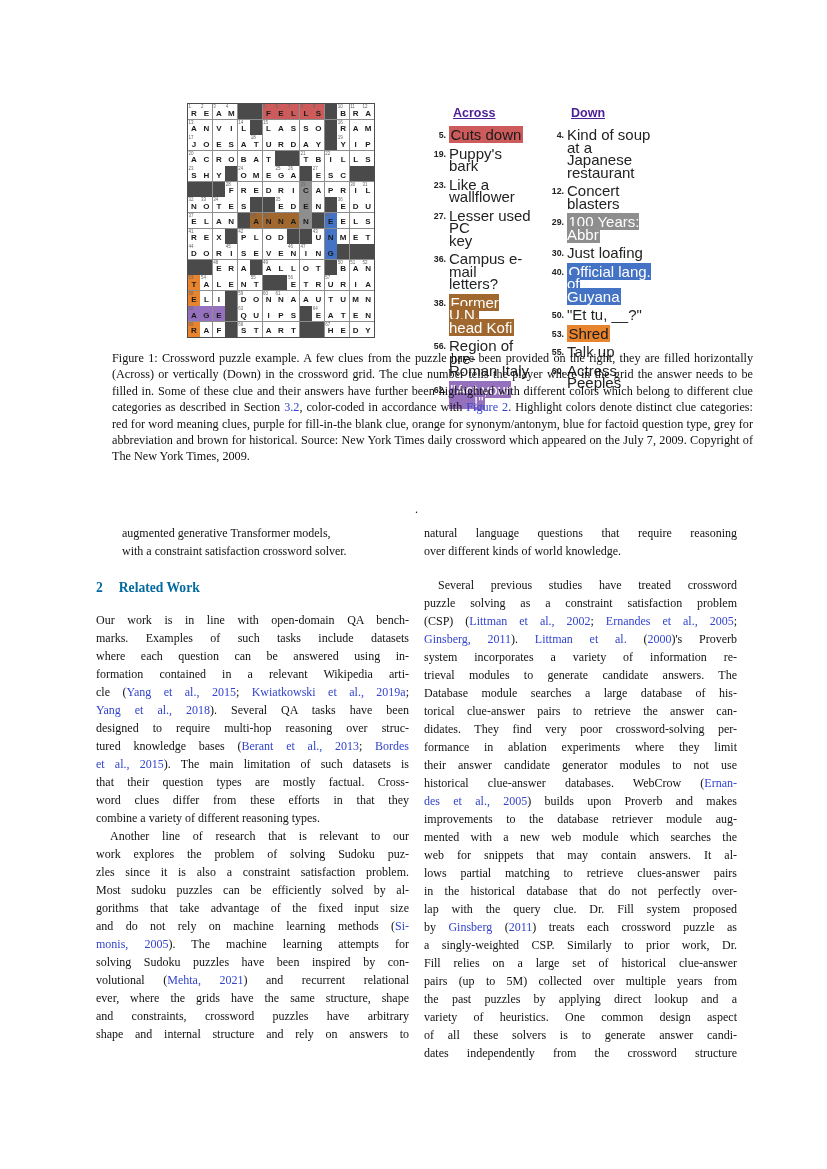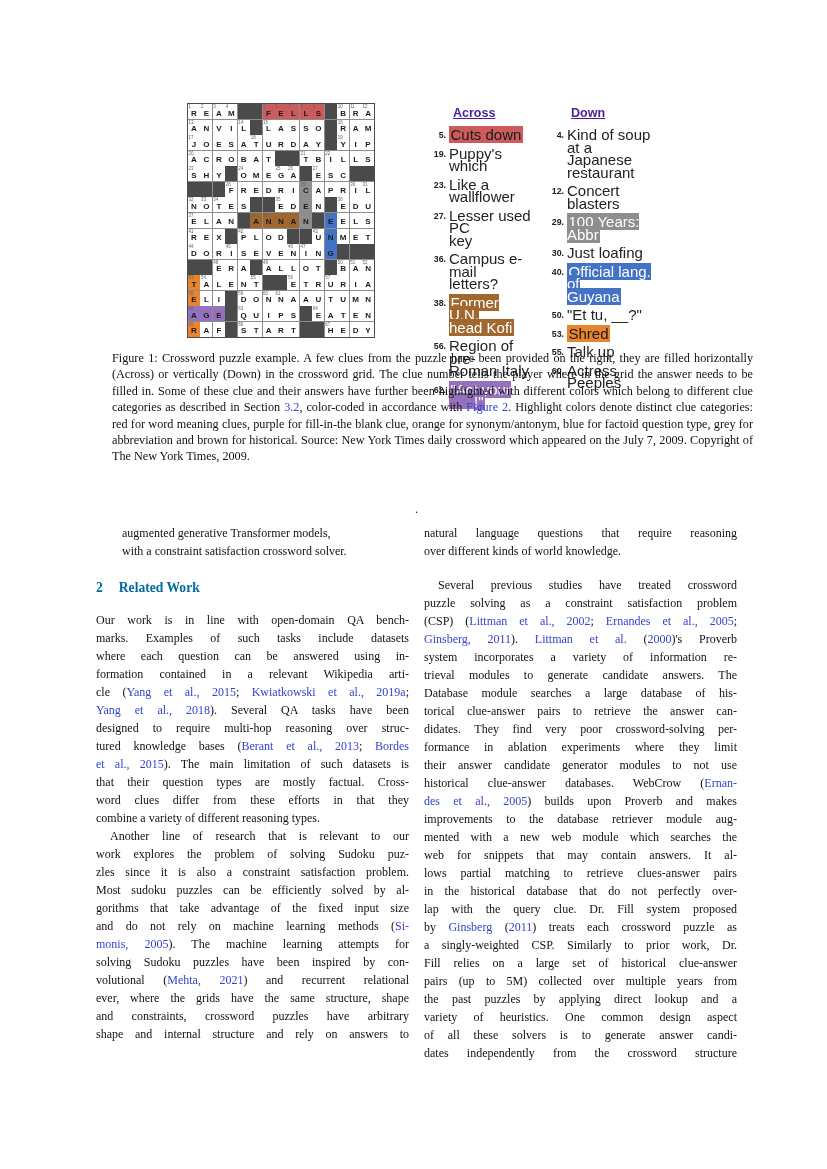--- a/index.html
+++ b/index.html
@@ -731,21 +731,21 @@
   <div class="clues">
     <div class="clue-col across">
       <div class="clue-header">Across</div>
       <div>
           <div class="clue">
             <span class="cnum2">5.</span>
             <div class="ctxt"><span class="hl hl-red">Cuts down</span></div>
           </div>
           <div class="clue">
             <span class="cnum2">19.</span>
-            <div class="ctxt"><span>Puppy's which</span></div>
+            <div class="ctxt"><span>Puppy's bark</span></div>
           </div>
           <div class="clue">
             <span class="cnum2">23.</span>
             <div class="ctxt"><span>Like a wallflower</span></div>
           </div>
           <div class="clue">
             <span class="cnum2">27.</span>
             <div class="ctxt"><span>Lesser used PC<br>key</span></div>
           </div>
           <div class="clue">

